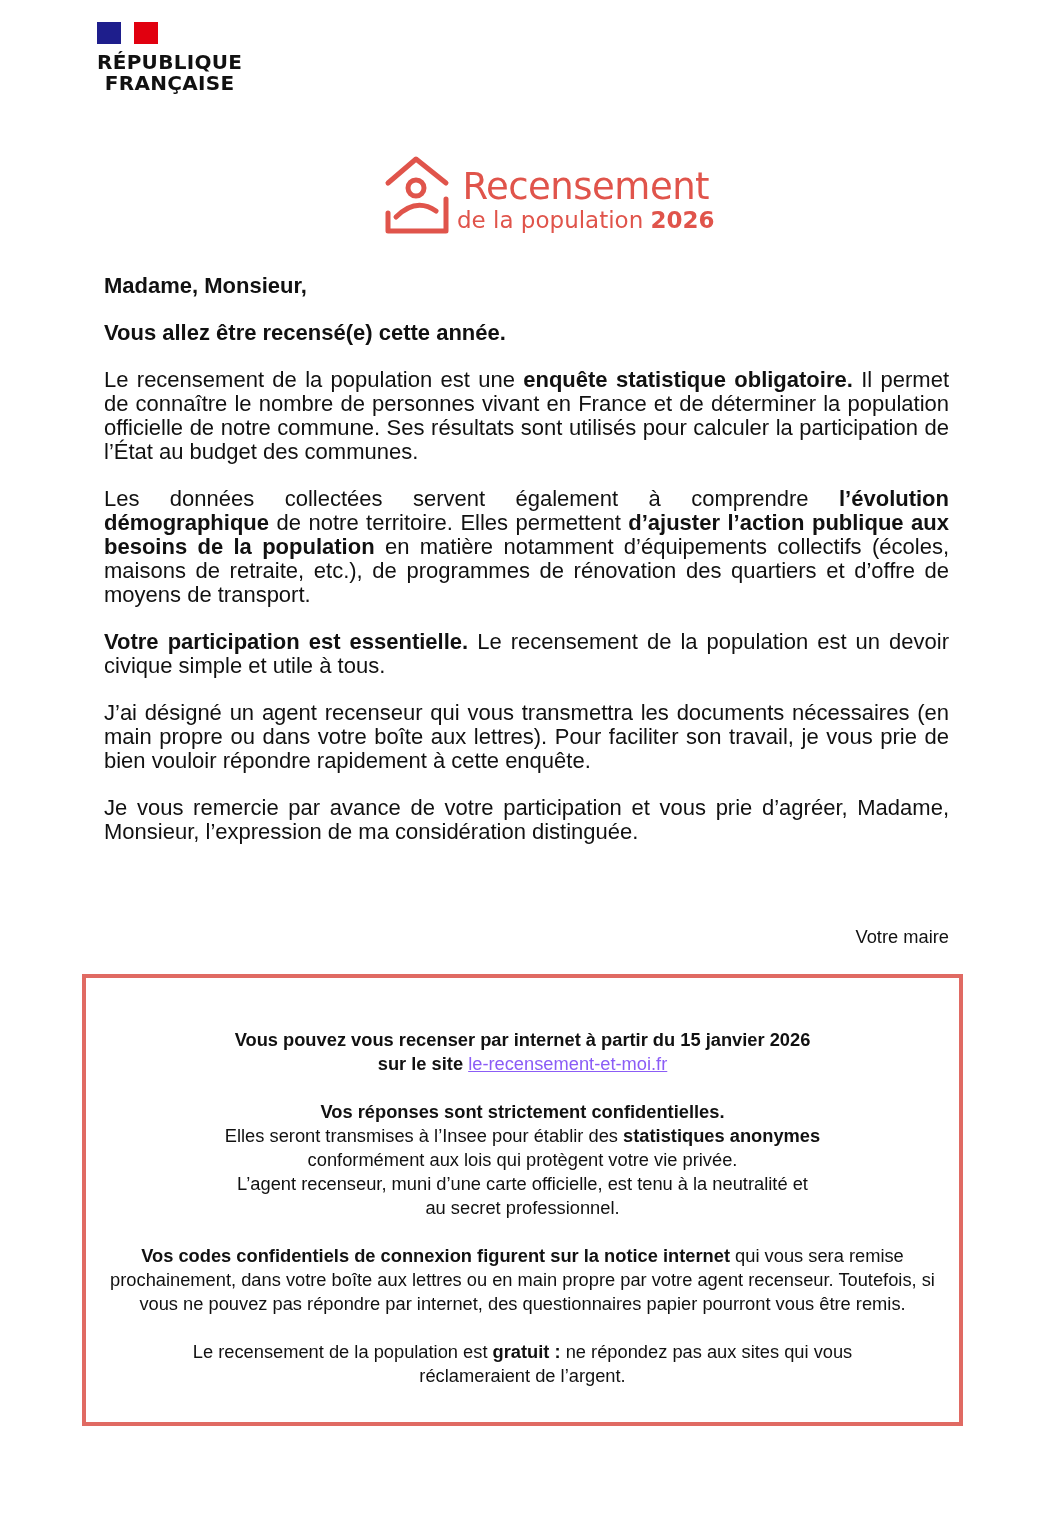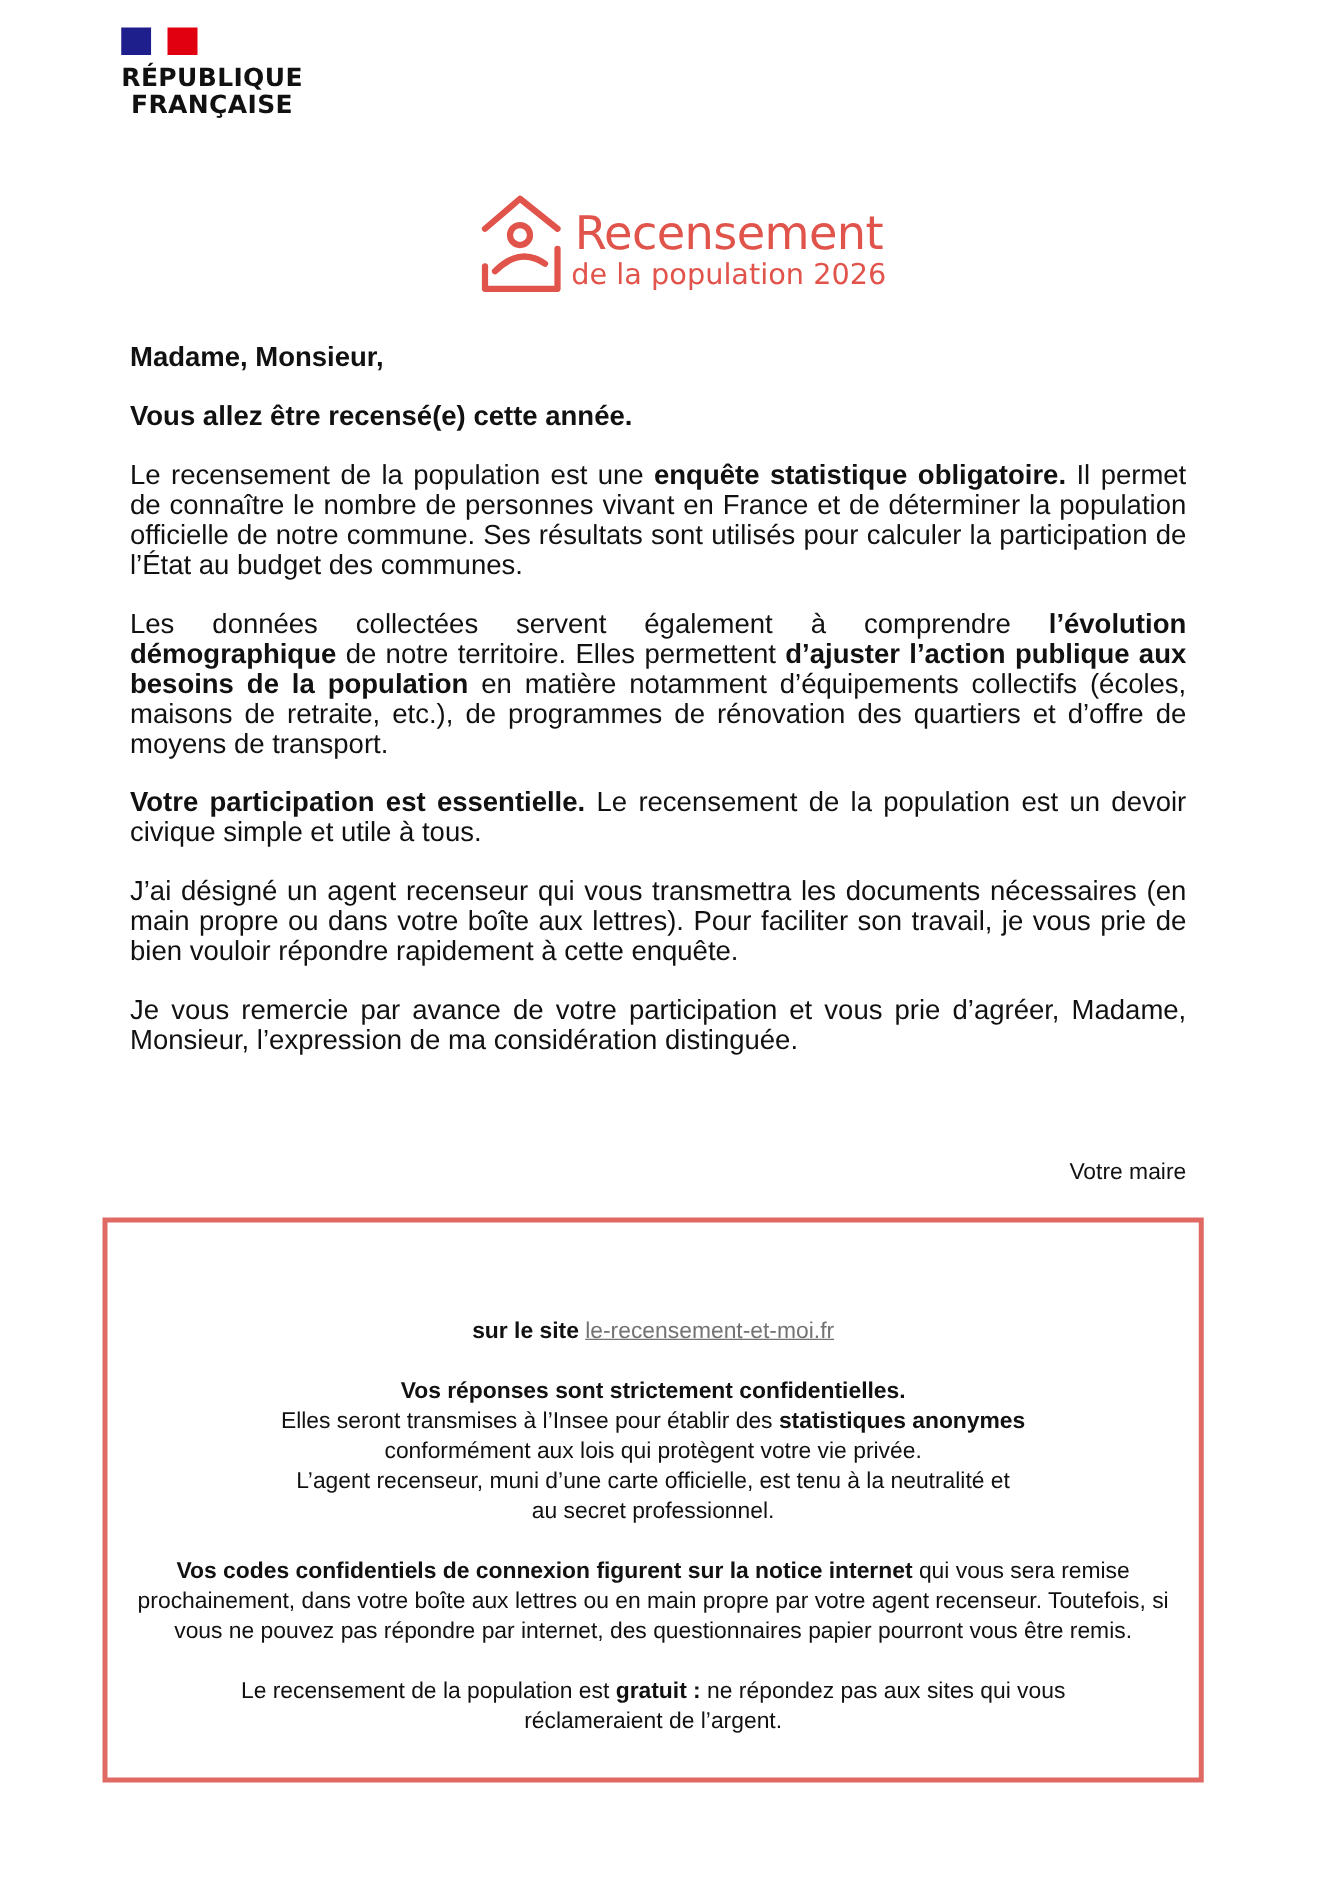--- a/index.html
+++ b/index.html
@@ -12,30 +12,30 @@
   .flag .r { flex: 1; background: #e1000f; }
   .rf-title { font-family: "DejaVu Sans", sans-serif; font-weight: bold; font-size: 20px;
               line-height: 21px; margin-top: 8px; letter-spacing: 0.3px; color: #111; text-align: center; }
   .rf-motto { font-family: "Liberation Serif", serif; font-style: italic; font-weight: bold;
               font-size: 11.5px; line-height: 15px; margin-top: 5px; color: #222; }
   .logo { position: absolute; left: 383px; top: 153px; display: flex; align-items: flex-start; }
   .logo svg { width: 70px; height: 84px; }
   .logo-text { margin-left: 4px; color: #e0544b; }
   .logo-t1 { font-family: "DejaVu Sans", sans-serif; font-size: 37px; line-height: 40px; margin-top: 14px; letter-spacing: -0.5px; text-align: center; }
   .logo-t2 { font-family: "DejaVu Sans", sans-serif; font-size: 23px; line-height: 27px; margin-top: 0px; }
-  .logo-t2 b { font-weight: normal; }
+  .logo-t2 b { font-weight: bold; }
   .letter { position: absolute; left: 104px; top: 274px; width: 845px; font-size: 22px; line-height: 24px; }
   .letter p { margin: 0 0 23px 0; text-align: justify; }
   .letter .bold { font-weight: bold; }
   .sign { position: absolute; left: 104px; top: 926px; width: 845px; text-align: right; font-size: 18.3px; }
   .box { position: absolute; left: 82px; top: 974px; width: 881px; height: 452px;
          border: 4px solid #e06a63; box-sizing: border-box; }
   .box-inner { position: absolute; left: 0; right: 0; top: 50px; text-align: center; font-size: 18.3px; line-height: 24px; }
   .box-inner p { margin: 0 0 24px 0; }
-  .link { color: #737373; text-decoration: underline; }
+  .link { color: #8b5cf6; text-decoration: underline; }
 </style>
 </head>
 <body>
 
 <div class="rf">
   <div class="flag">
     <div class="b"></div>
       <div class="w"></div>
       <div class="r"></div>
   </div>
@@ -77,21 +77,21 @@
   </p>
   <p>J’ai désigné un agent recenseur qui vous transmettra les documents nécessaires (en main propre ou dans votre boîte aux lettres). Pour faciliter son travail, je vous prie de bien vouloir répondre rapidement à cette enquête.</p>
   <p>Je vous remercie par avance de votre participation et vous prie d’agréer, Madame, Monsieur, l’expression de ma considération distinguée.</p>
 </div>
 
 <div class="sign">Votre maire</div>
 
 <div class="box">
   <div class="box-inner">
     <p>
-      <br>
+      <b>Vous pouvez vous recenser par internet à partir du 15 janvier 2026</b><br>
       <b>sur le site </b><a class="link">le-recensement-et-moi.fr</a>
     </p>
     <p>
       <b>Vos réponses sont strictement confidentielles.</b><br>
       <span>Elles seront transmises à l’Insee pour établir des </span><b>statistiques anonymes</b><br>
       <span> conformément aux lois qui protègent votre vie privée.</span><br>
       <span>L’agent recenseur, muni d’une carte officielle, est tenu à la neutralité et</span><br>
       <span>au secret professionnel.</span>
     </p>
     <p style="padding: 0 18px;">

